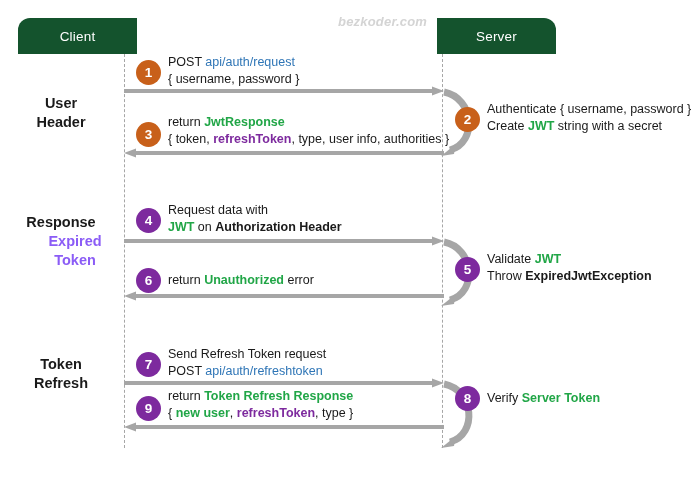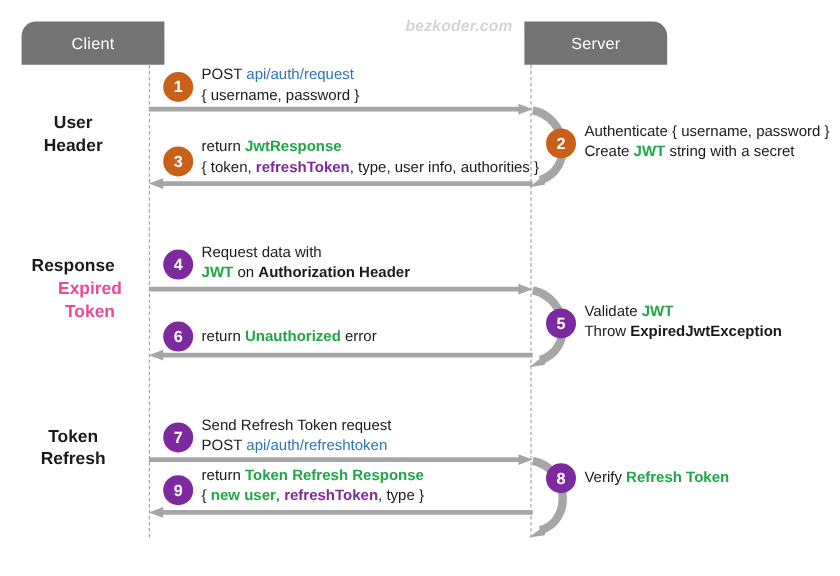--- a/index.html
+++ b/index.html
@@ -26,21 +26,21 @@
     font-style: italic;
     font-weight: bold;
     color: #d4d4d4;
     letter-spacing: 0.2px;
     white-space: nowrap;
   }
   
   .actor-box {
     position: absolute;
     height: 36px;
-    background: #737373;
+    background: #14532d;
     color: #ffffff;
     font-size: 13.5px;
     display: flex;
     align-items: center;
     justify-content: center;
     letter-spacing: 0.2px;
   }
   .actor-client {
     left: 18px;
     top: 18px;
@@ -68,21 +68,21 @@
   .band-label {
     position: absolute;
     left: 0px;
     width: 122px;
     text-align: center;
     font-size: 14.5px;
     font-weight: bold;
     color: #1a1a1a;
     line-height: 19px;
   }
-  .band-label .accent { color: #ec4899; padding-left: 28px; }
+  .band-label .accent { color: #8b5cf6; padding-left: 28px; }
 
   
   .msg-arrow {
     position: absolute;
     height: 10px;
   }
   .msg-arrow svg { display: block; }
 
   
   .self-loop {
@@ -239,20 +239,20 @@
       <span class="line"><span>Throw </span><span class="t-bold">ExpiredJwtException</span></span>
     </div>
   <div class="msg-text" style="left:168px; top:272px;" id="text-6">
       <span class="line"><span>return </span><span class="t-green">Unauthorized</span><span> error</span></span>
     </div>
   <div class="msg-text" style="left:168px; top:346px;" id="text-7">
       <span class="line"><span>Send Refresh Token request</span></span>
       <span class="line"><span>POST </span><span class="t-blue">api/auth/refreshtoken</span></span>
     </div>
   <div class="msg-text" style="left:487px; top:390px;" id="text-8">
-      <span class="line"><span>Verify </span><span class="t-green">Refresh Token</span></span>
+      <span class="line"><span>Verify </span><span class="t-green">Server Token</span></span>
     </div>
   <div class="msg-text" style="left:168px; top:388px;" id="text-9">
       <span class="line"><span>return </span><span class="t-green">Token Refresh Response</span></span>
       <span class="line"><span>{ </span><span class="t-green">new user</span><span>, </span><span class="t-purple">refreshToken</span><span>, type }</span></span>
     </div>
 
 </div>
 
 </body></html>

